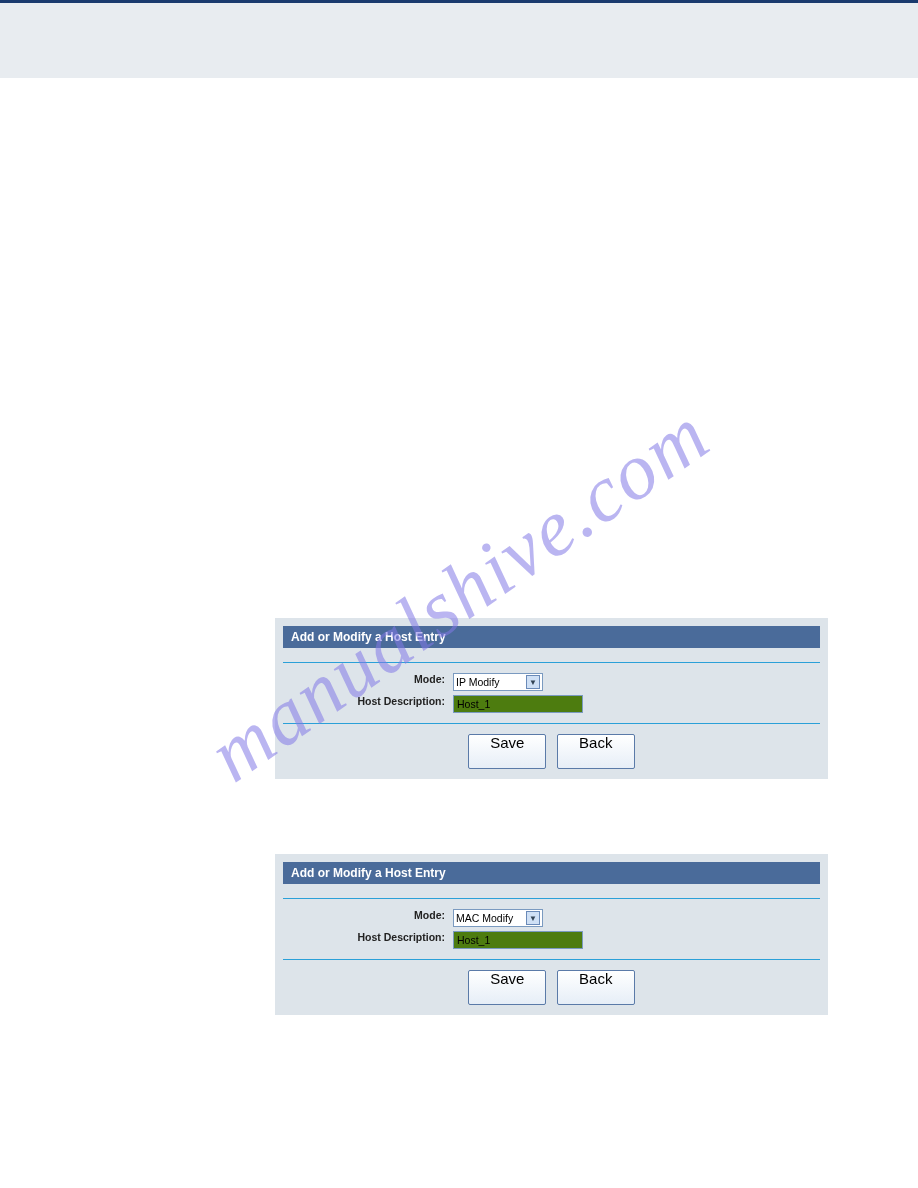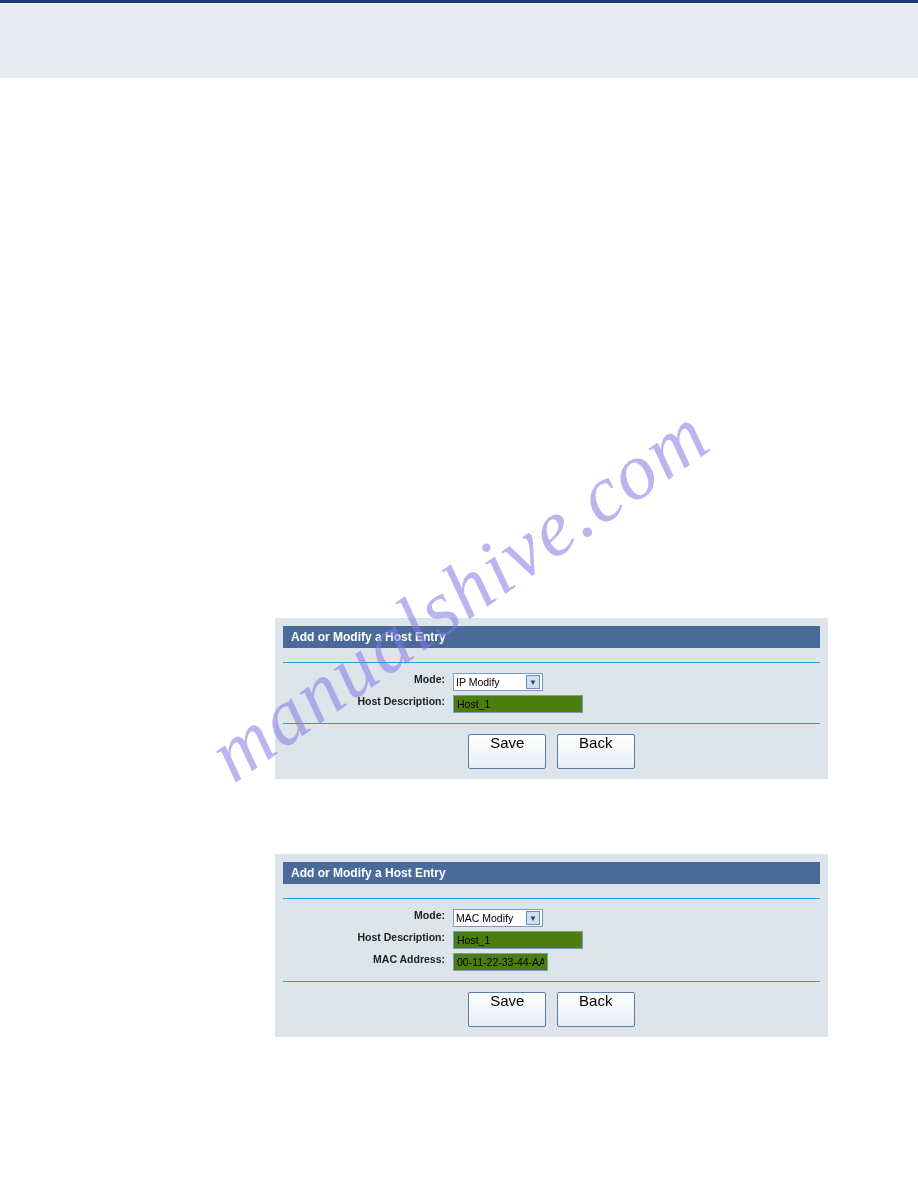--- a/index.html
+++ b/index.html
@@ -171,24 +171,20 @@
       <span>MAC Modify</span>
       <span class="sel-arrow">▼</span>
     </div>
   </div>
 
   <div class="form-row">
     <div class="form-label">Host Description:</div>
     <input class="txt txt-long" value="Host_1" style="">
   </div>
 
-  <div class="form-row">
-    <div class="form-label">MAC Address:</div>
-    <input class="txt txt-med" value="00-11-22-33-44-AA" style="">
-  </div>
 
   <div class="hr-line2"></div>
 
   <div class="btn-row">
     <span class="btn">Save</span>
     <span class="btn">Back</span>
   </div>
 </div>
 
 </body></html>

